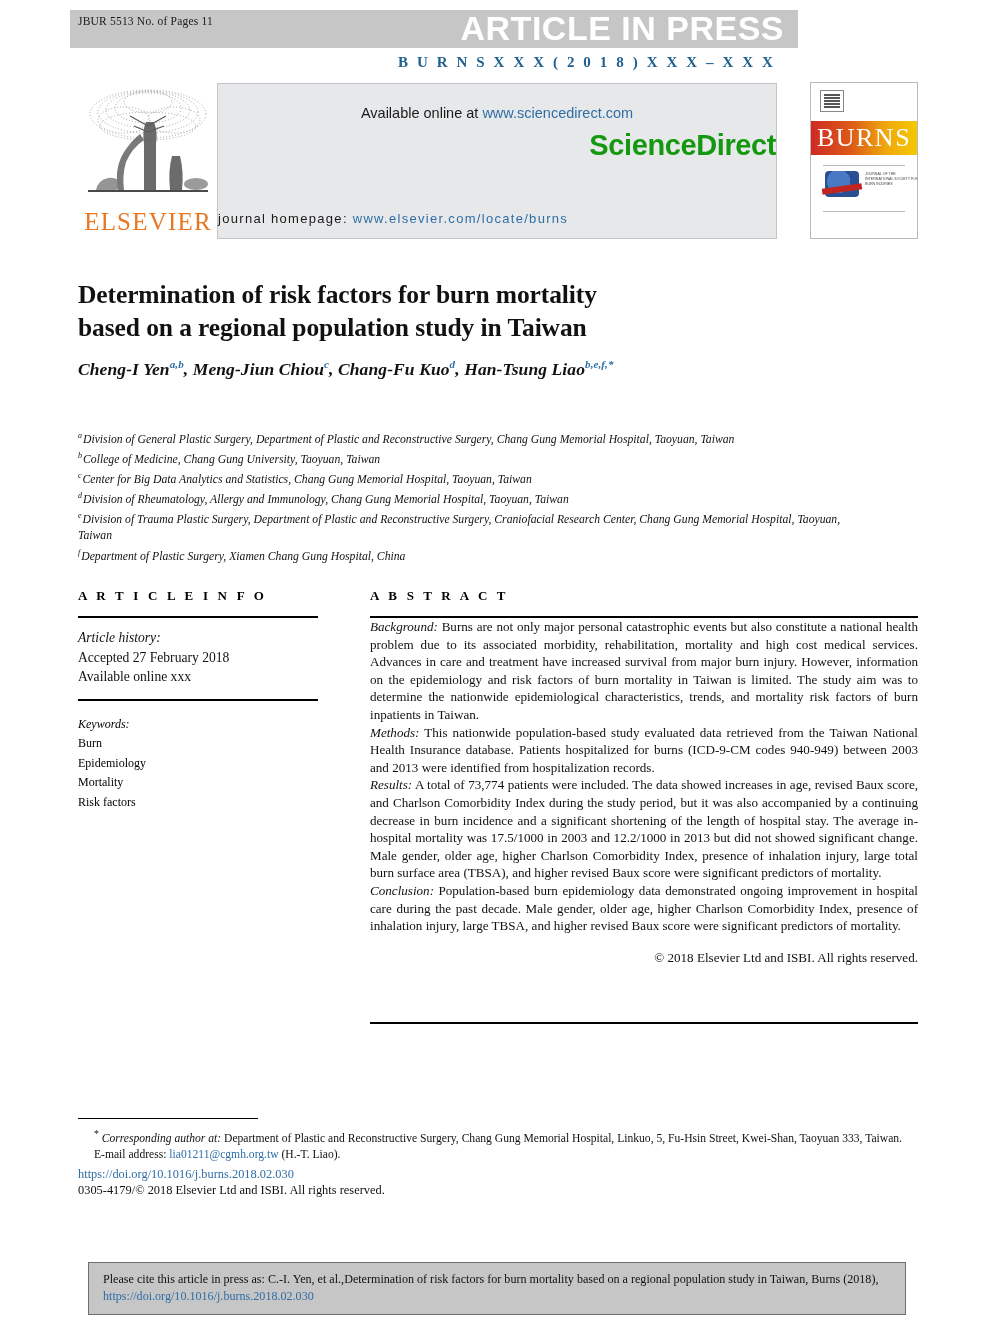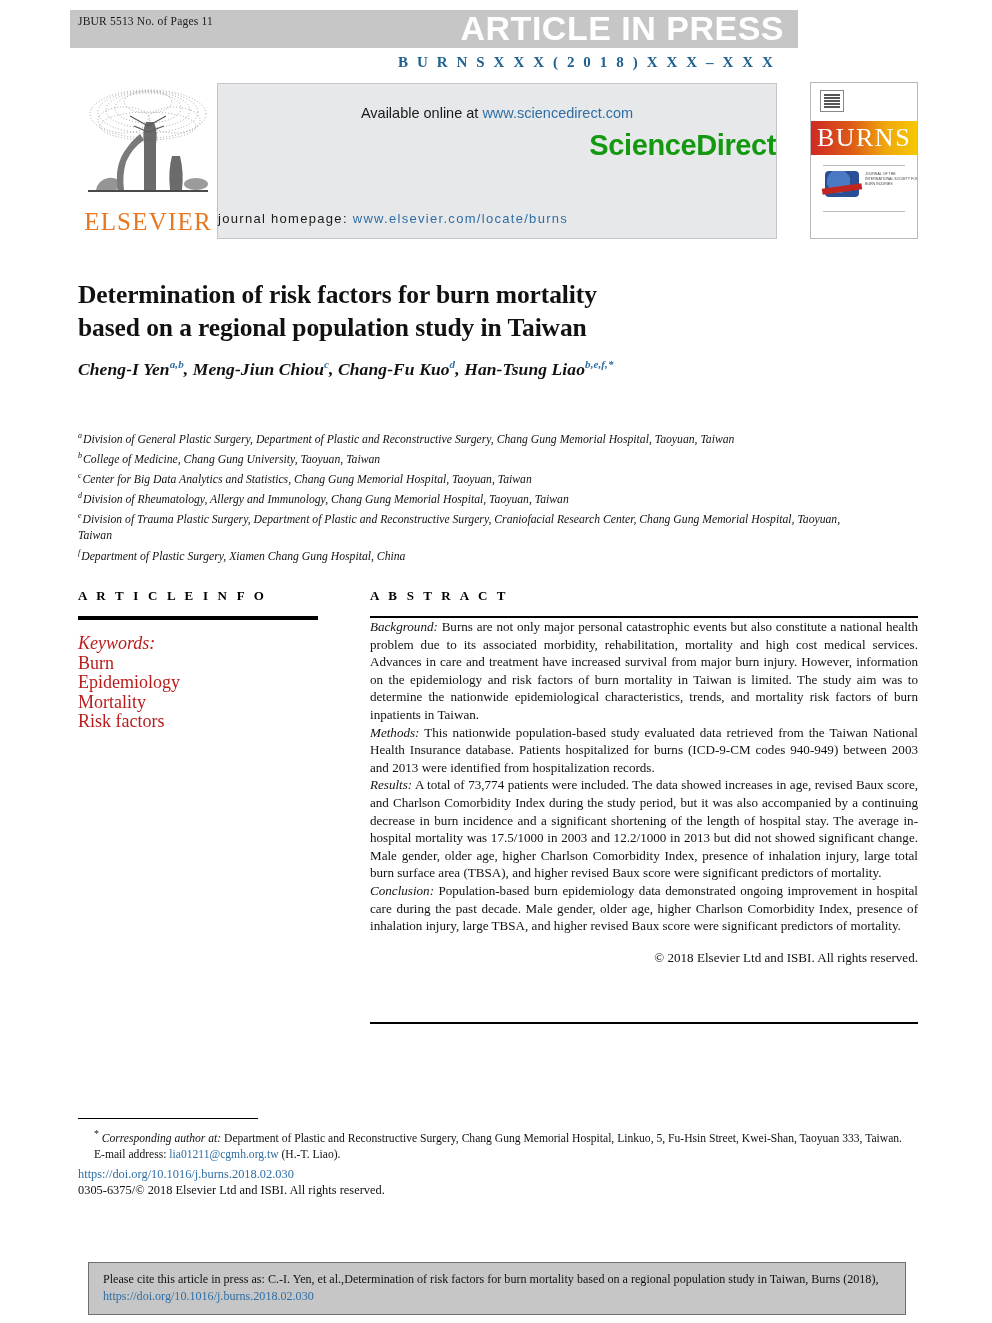--- a/index.html
+++ b/index.html
@@ -269,23 +269,23 @@
   .info-block {
     font-family: "Liberation Serif", serif;
     font-size: 13.6px;
     line-height: 19.5px;
     color: #111;
     padding: 10px 0 12px 0;
   }
   .info-block .ital { font-style: italic; }
   .kw-block {
     font-family: "Liberation Serif", serif;
-    font-size: 18px;
+    font-size: 12px;
     line-height: 19.5px;
-    color: #b91c1c;
+    color: #000000;
     padding-top: 14px;
   }
   .kw-block .ital { font-style: italic; }
 
   .abs-body {
     padding-top: 0;
     font-family: "Liberation Serif", serif;
     font-size: 13.1px;
     line-height: 17.6px;
     text-align: justify;
@@ -441,20 +441,25 @@
   <span class="aff"><sup>b</sup><span>College of Medicine, Chang Gung University, Taoyuan, Taiwan</span></span>
   <span class="aff"><sup>c</sup><span>Center for Big Data Analytics and Statistics, Chang Gung Memorial Hospital, Taoyuan, Taiwan</span></span>
   <span class="aff"><sup>d</sup><span>Division of Rheumatology, Allergy and Immunology, Chang Gung Memorial Hospital, Taoyuan, Taiwan</span></span>
   <span class="aff"><sup>e</sup><span>Division of Trauma Plastic Surgery, Department of Plastic and Reconstructive Surgery, Craniofacial Research Center, Chang Gung Memorial Hospital, Taoyuan, Taiwan</span></span>
   <span class="aff"><sup>f</sup><span>Department of Plastic Surgery, Xiamen Chang Gung Hospital, China</span></span>
 </div>
 
 <div class="col-info">
   <div class="sec-head">A R T I C L E   I N F O</div>
   <div class="rule-thick"></div>
+  <div class="info-block">
+    <div class="ital">Article history:</div>
+    <div>Accepted 27 February 2018</div>
+    <div>Available online xxx</div>
+  </div>
   <div class="rule-thick"></div>
   <div class="kw-block">
     <div class="ital">Keywords:</div>
     <div>Burn</div>
     <div>Epidemiology</div>
     <div>Mortality</div>
     <div>Risk factors</div>
   </div>
 </div>
 
@@ -475,18 +480,18 @@
 
 <div class="footnotes">
   <div>
     <span class="indent"><sup>*</sup> <span class="corr">Corresponding author at:</span><span> Department of Plastic and Reconstructive Surgery, Chang Gung Memorial Hospital, Linkuo, 5, Fu-Hsin Street, Kwei-Shan, Taoyuan 333, Taiwan.</span></span>
   </div>
   <div class="indent">
     <span>E-mail address:</span>
     <span class="lnk">lia01211@cgmh.org.tw</span><span> (H.-T. Liao).</span>
   </div>
   <span class="foot-doi">https://doi.org/10.1016/j.burns.2018.02.030</span>
-  <span class="foot-issn">0305-6375/© 2018 Elsevier Ltd and ISBI. All rights reserved.</span>
+  <span class="foot-issn">0305-4179/© 2018 Elsevier Ltd and ISBI. All rights reserved.</span>
 </div>
 
 <div class="cite-box">
   <span>Please cite this article in press as: C.-I. Yen, et al.,Determination of risk factors for burn mortality based on a regional population study in Taiwan, Burns (2018), </span><span class="lnk">https://doi.org/10.1016/j.burns.2018.02.030</span>
 </div>
 
 </body></html>

